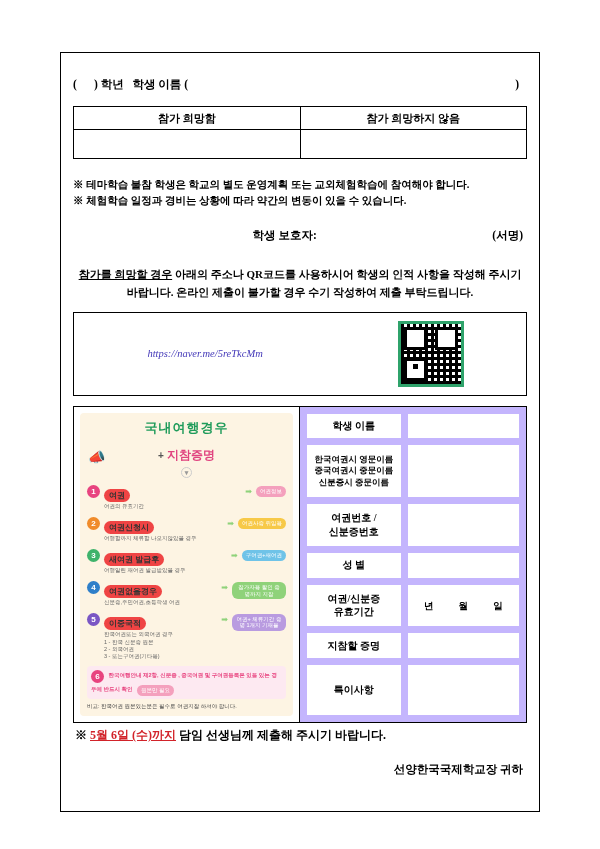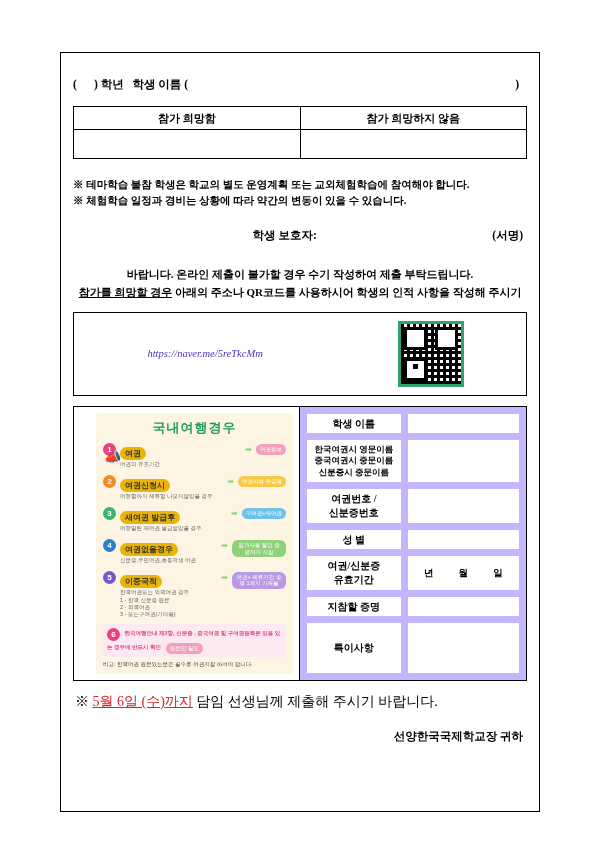--- a/index.html
+++ b/index.html
@@ -168,21 +168,20 @@
   }
   .poster-inner {
     background: #fdf4e3;
     border-radius: 4px;
     height: 100%;
     padding: 6px 7px;
     box-sizing: border-box;
     font-family: "Liberation Sans", sans-serif;
     position: relative;
     overflow: hidden;
-    margin-left: 16px;
   }
   .poster-title {
     text-align: center;
     font-size: 13px;
     font-weight: bold;
     color: #1f9b5a;
     letter-spacing: 1px;
   }
   .poster-sub {
     text-align: center;
@@ -236,21 +235,21 @@
   .s2 { background: #f08b2a; }
   .s3 { background: #3fb36b; }
   .s4 { background: #2f7fc9; }
   .s5 { background: #7a56c4; }
   .s6 { background: #e8437f; }
   .step-body { flex: 1 1 auto; min-width: 0; }
   .step-head {
     font-size: 8px;
     font-weight: bold;
     color: #333;
-    background: #eab308;
+    background: #ef4444;
     border-radius: 7px;
     padding: 1px 5px;
     display: inline-block;
   }
   .step-desc {
     font-size: 5.5px;
     color: #666;
     margin-top: 1.5px;
     line-height: 1.35;
   }
@@ -307,23 +306,23 @@
   }
   .info-table td.label {
     width: 46%;
   }
   .info-table td.ymd span {
     display: inline-block;
     width: 33%;
     font-size: 9.5px;
   }
   .deadline {
-    margin-top: 12px;
-    font-size: 14px;
-    font-weight: normal;
+    margin-top: 4px;
+    font-size: 12px;
+    font-weight: bold;
     padding-left: 2px;
   }
   .deadline .red {
     color: #d2232a;
     text-decoration: underline;
   }
   .signoff {
     margin-top: 18px;
     text-align: right;
     font-size: 11.5px;
@@ -359,42 +358,47 @@
     <div>※  테마학습 불참 학생은 학교의 별도 운영계획 또는 교외체험학습에 참여해야 합니다.</div>
     <div>※  체험학습 일정과 경비는 상황에 따라 약간의 변동이 있을 수 있습니다.</div>
   </div>
 
   <div class="guardian">
     <span class="g-label">학생 보호자:</span>
     <span class="g-sign">(서명)</span>
   </div>
 
   <div class="qr-instruction">
-    <div>바랍니다. 온라인 제출이 불가할 경우 수기 작성하여 제출 부탁드립니다.</div>
     <div>
       <span class="u">참가를 희망할 경우</span><span> 아래의 주소나 QR코드를 사용하시어 학생의 인적 사항을 작성해 주시기</span>
     </div>
+    <div>바랍니다. 온라인 제출이 불가할 경우 수기 작성하여 제출 부탁드립니다.</div>
   </div>
 
   <div class="qr-box">
     <div class="qr-left">https://naver.me/5reTkcMm</div>
     <div class="qr-right">
       <div class="qr-code">
         <div class="qr-fin-bl">
             <i></i>
           </div>
       </div>
     </div>
   </div>
 
   <div class="lower">
 
     <div class="poster">
       <div class="poster-inner">
         <div class="poster-title">국내여행경우</div>
+        <div class="poster-sub">
+          <span class="plus">+</span>
+          <span>지참증명</span>
+          <div style="text-align:center;margin-top:1px"><span class="cap">▾</span></div>
+        </div>
         <div class="mega">📣</div>
 
         <div class="step">
           <div class="step-num s1">1</div>
           <div class="step-body">
             <div class="step-head">여권</div>
             <div class="step-desc">여권의 유효기간</div>
           </div>
           <div class="arrow">➡</div>
           <div class="step-tag">여권정보</div>

